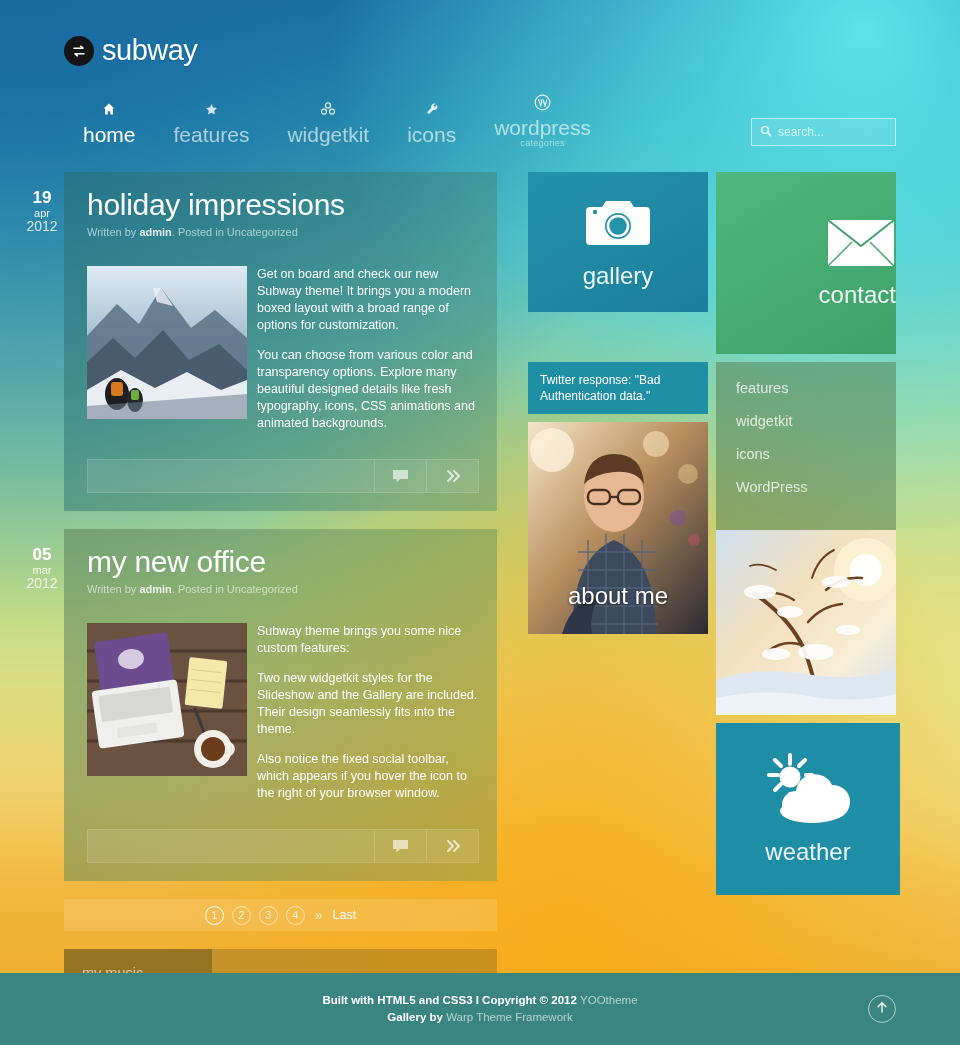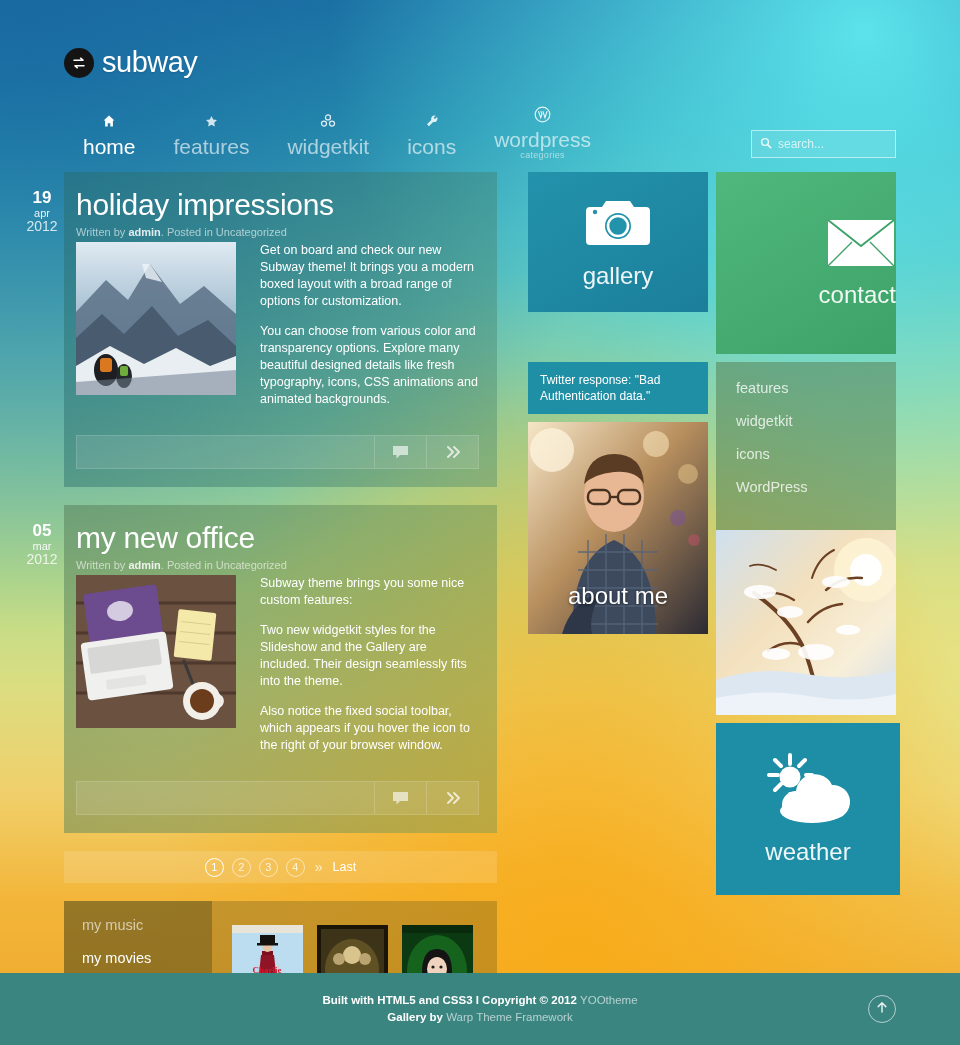--- a/index.html
+++ b/index.html
@@ -43,21 +43,21 @@
         #b9dc8a 56%,
         #dcdd80 66%,
         #f0cf6a 76%,
         #f3b63a 86%,
         #eea728 100%);
   }
 
   .page { position: relative; width: 960px; height: 1045px; }
 
   
-  .header { position: absolute; left: 0; top: 16px; width: 960px; height: 168px; }
+  .header { position: absolute; left: 0; top: 4px; width: 960px; height: 168px; }
   .logo { position: absolute; left: 64px; top: 30px; display: flex; align-items: center; gap: 8px; }
   .logo-mark {
     width: 30px; height: 30px; border-radius: 50%;
     background: #141414; display: flex; align-items: center; justify-content: center;
     color: #fff; font-size: 16px; line-height: 1;
   }
   .logo-text {
     color: #ffffff; font-size: 29px; letter-spacing: -0.5px;
     font-weight: 400; text-shadow: 0 1px 2px rgba(0,0,0,0.12);
   }
@@ -97,33 +97,33 @@
   .article-date {
     position: absolute; left: -39px; top: 16px; width: 34px;
     text-align: center; color: #ffffff;
   }
   .date-day { font-size: 17px; font-weight: bold; line-height: 19px; }
   .date-mon { font-size: 11px; line-height: 13px; color: rgba(255,255,255,0.9); }
   .date-year { font-size: 14px; line-height: 12px; color: rgba(255,255,255,0.8); }
 
   .article-body {
     background: linear-gradient(135deg, rgba(255,255,255,0.30) 0%, rgba(255,255,255,0.12) 100%);
-    padding: 16px 18px 18px 12px;
+    padding: 16px 18px 18px 23px;
   }
   .article.a1 .article-body { background: linear-gradient(120deg, rgba(40,110,115,0.55), rgba(80,140,110,0.42)); }
   .article.a2 .article-body { background: linear-gradient(120deg, rgba(88,130,92,0.55), rgba(110,150,85,0.42)); }
 
   .article-title {
     font-size: 30px; color: #ffffff; font-weight: 400; line-height: 34px;
     letter-spacing: -0.3px;
   }
   .article-meta { font-size: 11px; color: rgba(255,255,255,0.6); margin-top: 4px; }
   .article-meta b { color: rgba(255,255,255,0.85); font-weight: bold; }
 
-  .article-content { display: flex; gap: 24px; margin-top: 4px; }
+  .article-content { display: flex; gap: 10px; margin-top: 28px; }
   .article-thumb { width: 160px; flex: none; }
   .article-thumb .ph { width: 160px; height: 153px; display: block; }
   .article-text { flex: 1; }
   .article-text p { font-size: 12.5px; line-height: 17px; color: #ffffff; margin-bottom: 13px; }
 
   .article-footer {
     margin-top: 14px; height: 34px;
     background: rgba(255,255,255,0.10);
     border: 1px solid rgba(255,255,255,0.14);
     display: flex; align-items: stretch; justify-content: flex-end;

